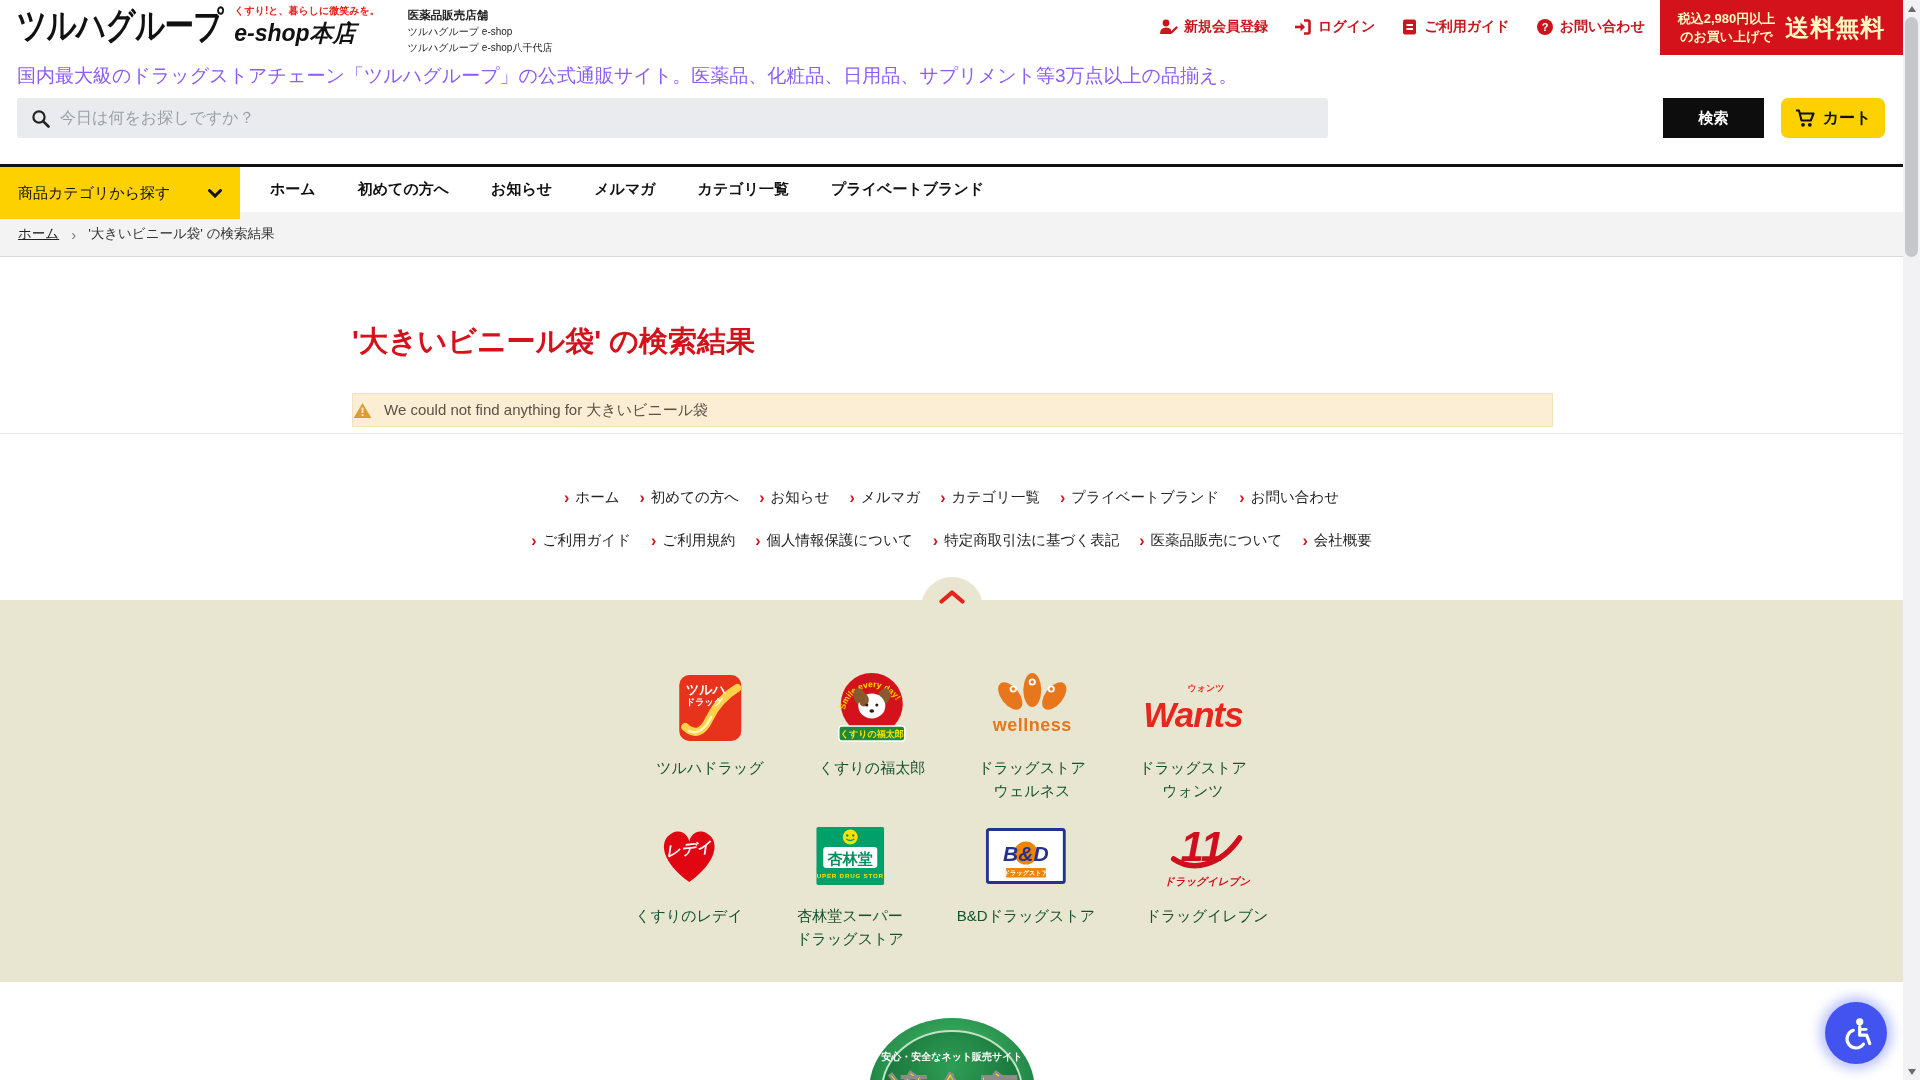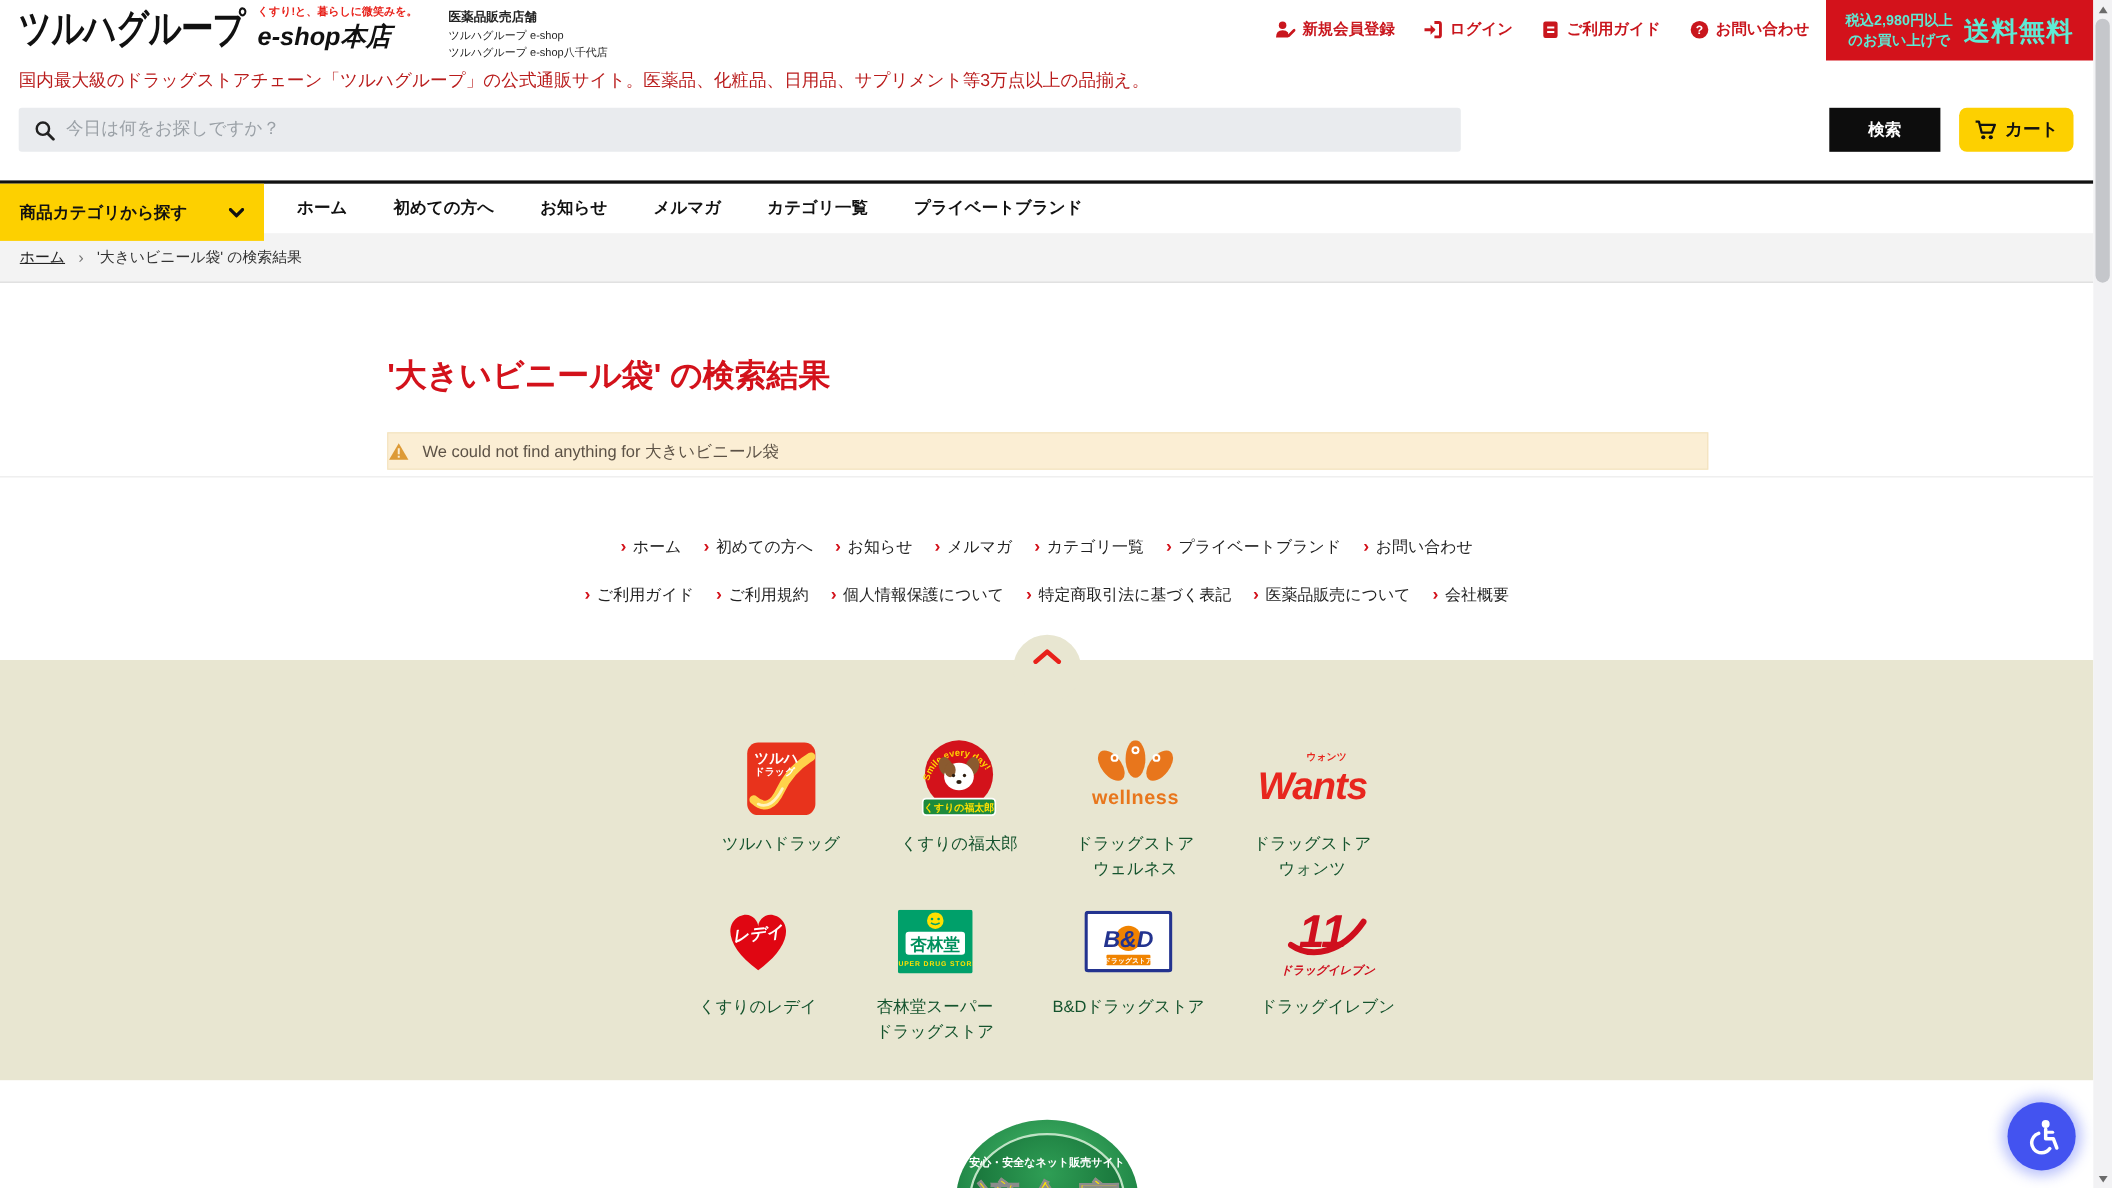--- a/index.html
+++ b/index.html
@@ -1,21 +1,21 @@
 <!DOCTYPE html>
 <html><head>
 <meta charset="utf-8">
 <style>
   * { margin:0; padding:0; box-sizing:border-box; }
   html,body { width:1920px; height:1080px; overflow:hidden; background:#fff;
     font-family:"Liberation Sans","DejaVu Sans",sans-serif; }
   .abs { position:absolute; }
 
   
-  .ship-box { left:1660px; top:0; width:243px; height:55px; background:#d3121b; color:#5eead4;
+  .ship-box { left:1660px; top:0; width:243px; height:55px; background:#d3121b; color:#fef9c3;
     display:flex; align-items:center; justify-content:center; gap:10px; }
   .ship-cond { font-size:13px; font-weight:bold; line-height:1.35; text-align:center; }
   .ship-free { font-size:24px; font-weight:bold; letter-spacing:1px; }
 
   
   .logo-row { left:17px; top:4px; display:flex; align-items:flex-start; }
   .logo-main { font-size:37px; font-weight:900; color:#111; letter-spacing:-1px;
     transform:scaleX(.8); transform-origin:left top; white-space:nowrap; line-height:1.2; }
   .logo-col { margin-left:-40px; display:flex; flex-direction:column; }
   .logo-catch { color:#e8211a; font-size:10px; font-weight:bold; white-space:nowrap; }
@@ -23,41 +23,41 @@
   .store-col { margin-left:28px; padding-top:4px; color:#222; white-space:nowrap; }
   .store-l1 { font-size:11.5px; font-weight:bold; }
   .store-l2 { font-size:10px; margin-top:2px; }
 
   
   .hdr-links { left:1190px; top:18px; width:455px; display:flex; justify-content:flex-end;
     gap:26px; align-items:center; }
   .hdr-link { display:flex; align-items:center; gap:6px; color:#c9161d; font-size:14px;
     font-weight:bold; cursor:pointer; white-space:nowrap; }
 
-  .tagline { left:17px; top:63px; font-size:16px; color:#b91c1c; }
+  .tagline { left:17px; top:63px; font-size:19px; color:#8b5cf6; }
 
   
   .search-wrap { left:17px; top:98px; width:1311px; height:40px; background:#e9ebee;
     border-radius:3px; display:flex; align-items:center; padding:0 14px; }
   .search-input { flex:1; border:none; background:transparent; outline:none; font-size:16px;
     margin-left:10px; color:#333; font-family:"Liberation Sans","DejaVu Sans",sans-serif; }
   .search-input::placeholder { color:#9aa0a6; }
   .search-btn { left:1663px; top:98px; width:101px; height:40px; background:#0d0d0d; color:#fff;
     font-size:15px; font-weight:bold; border:none; cursor:pointer;
     font-family:"Liberation Sans","DejaVu Sans",sans-serif; }
   .cart-btn { left:1781px; top:98px; width:104px; height:40px; background:#fdd000;
     border:none; border-radius:7px; font-size:16px; font-weight:bold; color:#111;
     display:flex; align-items:center; justify-content:center; gap:7px; cursor:pointer;
     font-family:"Liberation Sans","DejaVu Sans",sans-serif; }
 
   
   .nav-bar { left:0; top:164px; width:1903px; height:48px; background:#fff; border-top:3px solid #111; }
   .cat-btn { left:0; top:167px; width:240px; height:52px; background:#fdd000; display:flex;
     align-items:center; justify-content:space-between; padding:0 18px 0 18px; font-size:15px;
-    font-weight:bold; color:#111; cursor:pointer; z-index:5; }
+    font-weight:normal; color:#111; cursor:pointer; z-index:5; }
   .nav-items { left:270px; top:167px; height:45px; display:flex; gap:42px; align-items:center; }
   .nav-item { font-size:15px; font-weight:bold; color:#111; cursor:pointer; white-space:nowrap; }
 
   
   .crumb { left:0; top:212px; width:1903px; height:45px; background:#f3f3f3;
     border-bottom:1px solid #d9d9d9; display:flex; align-items:center; padding-left:18px;
     gap:12px; font-size:13.5px; color:#333; }
   .crumb-home { text-decoration:underline; cursor:pointer; color:#222; }
   .crumb-sep { color:#777; font-size:15px; }
 

